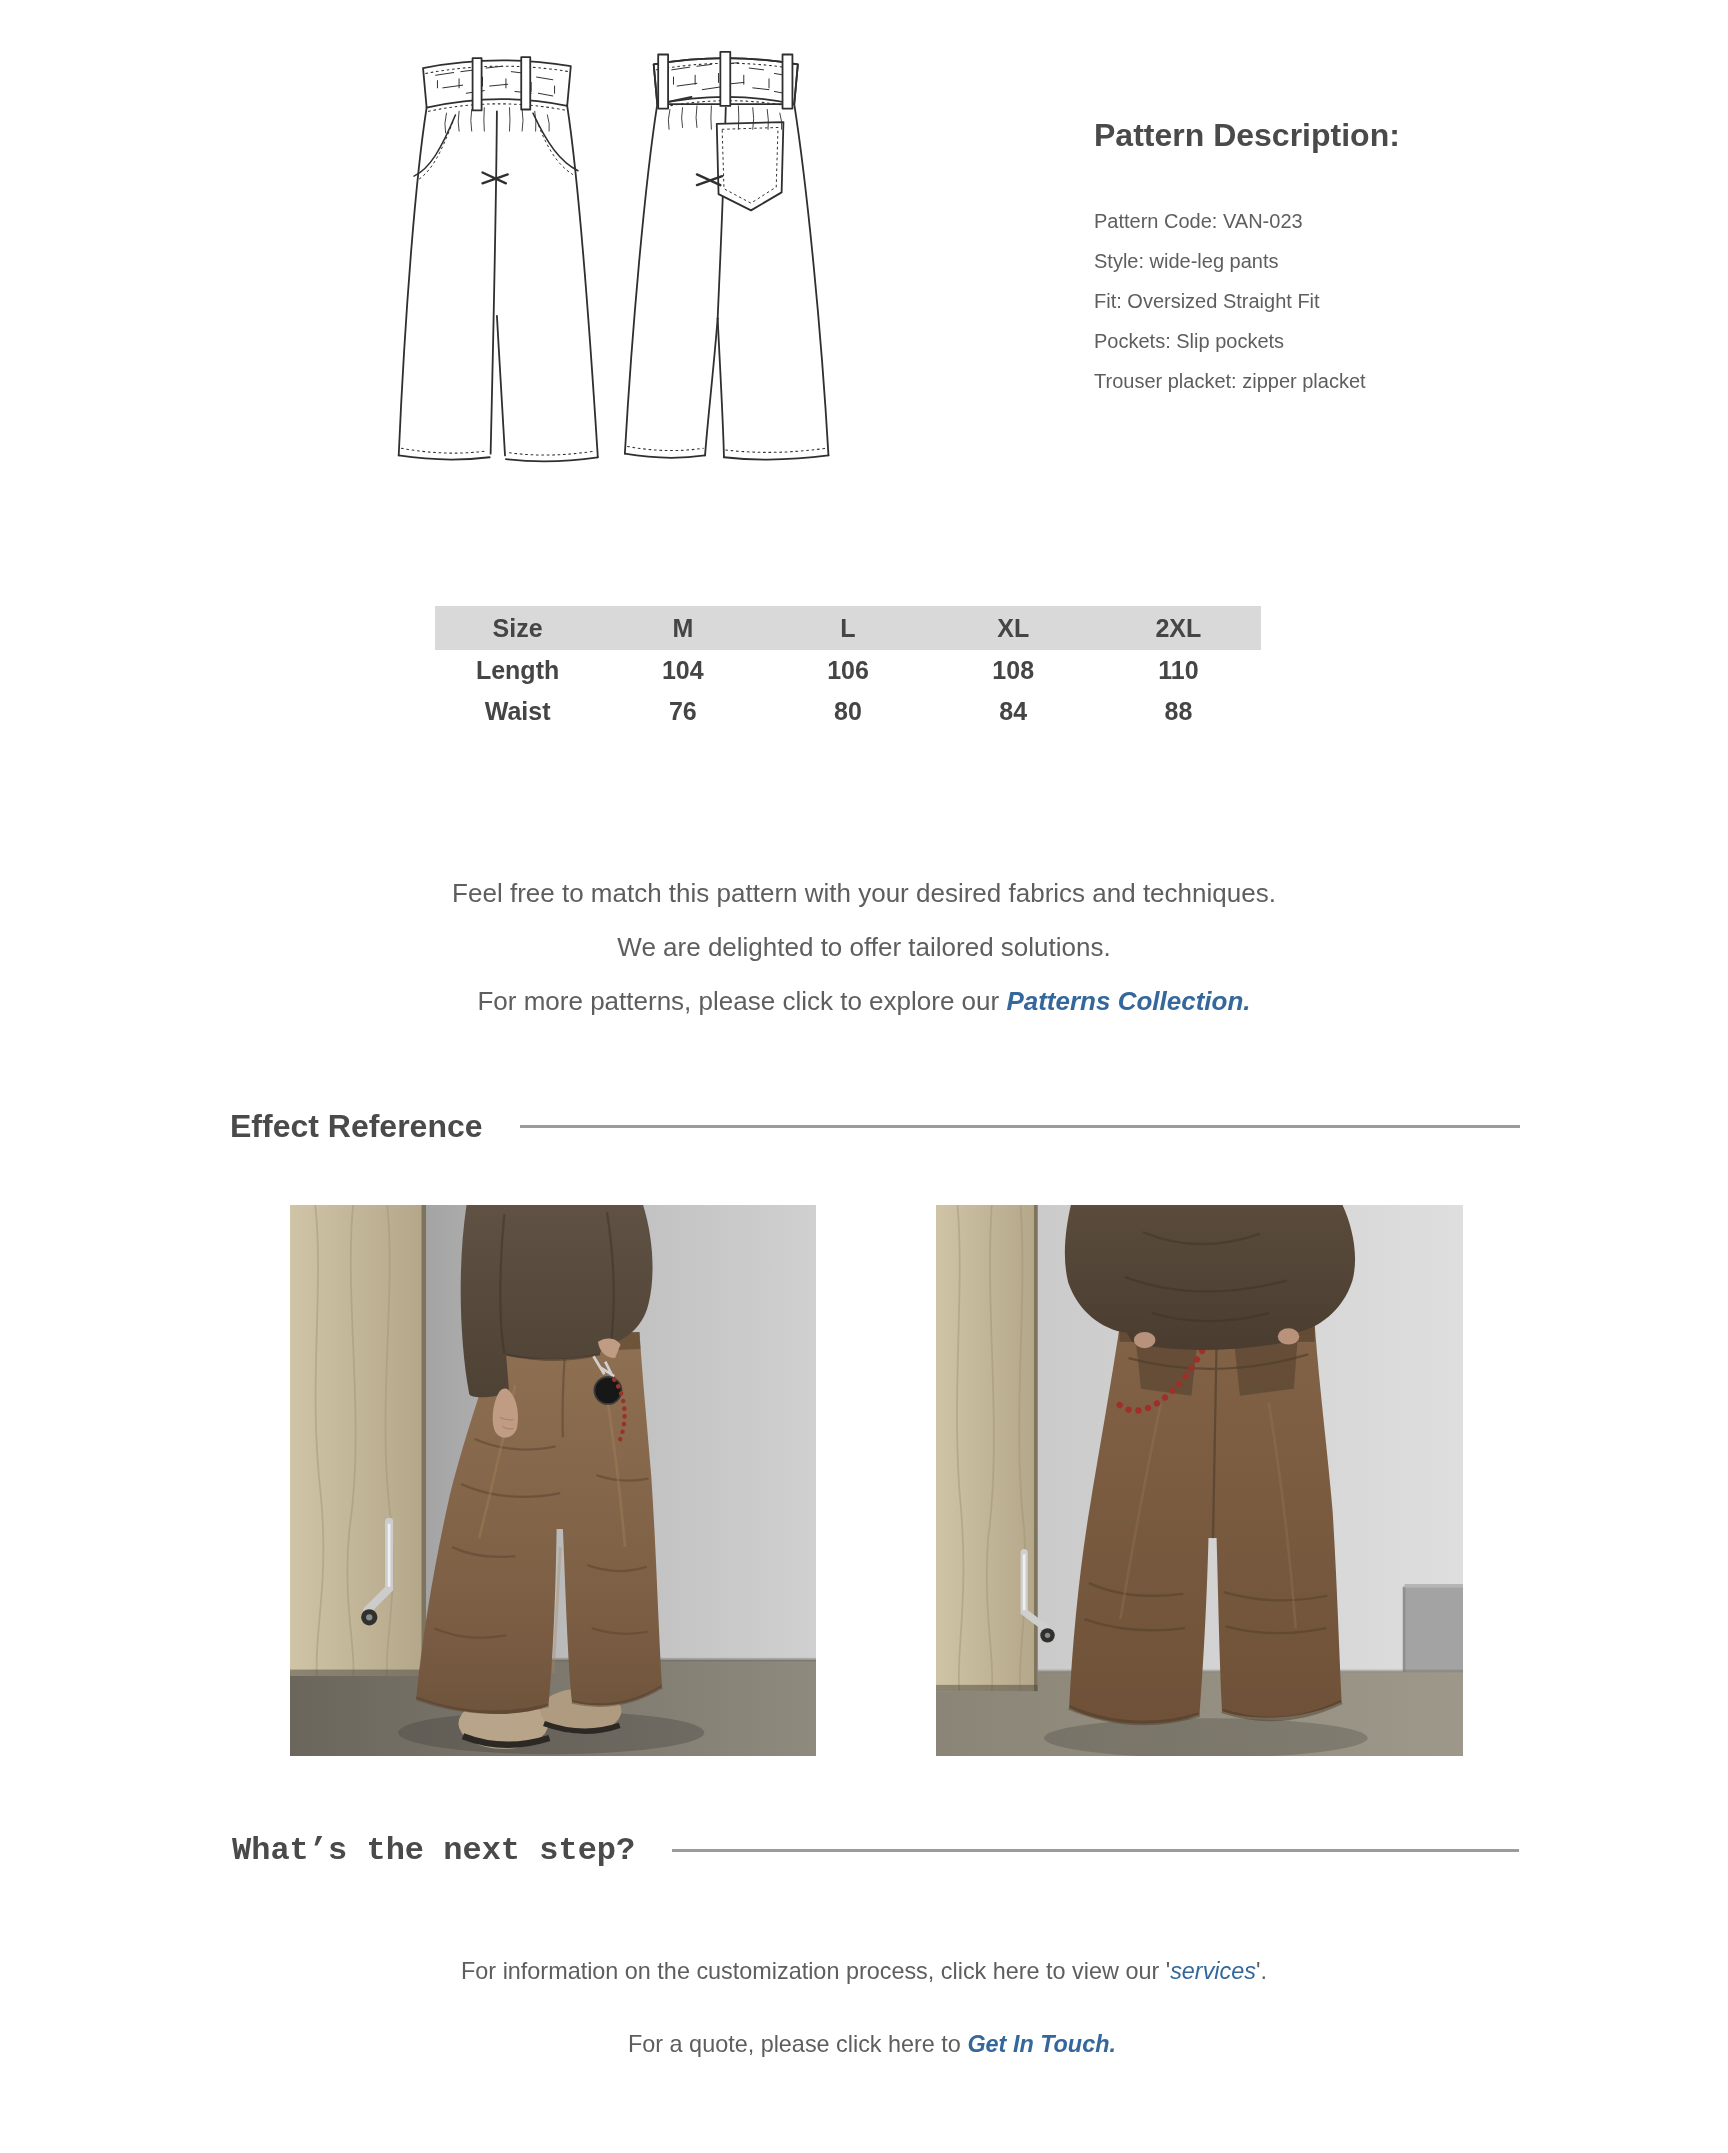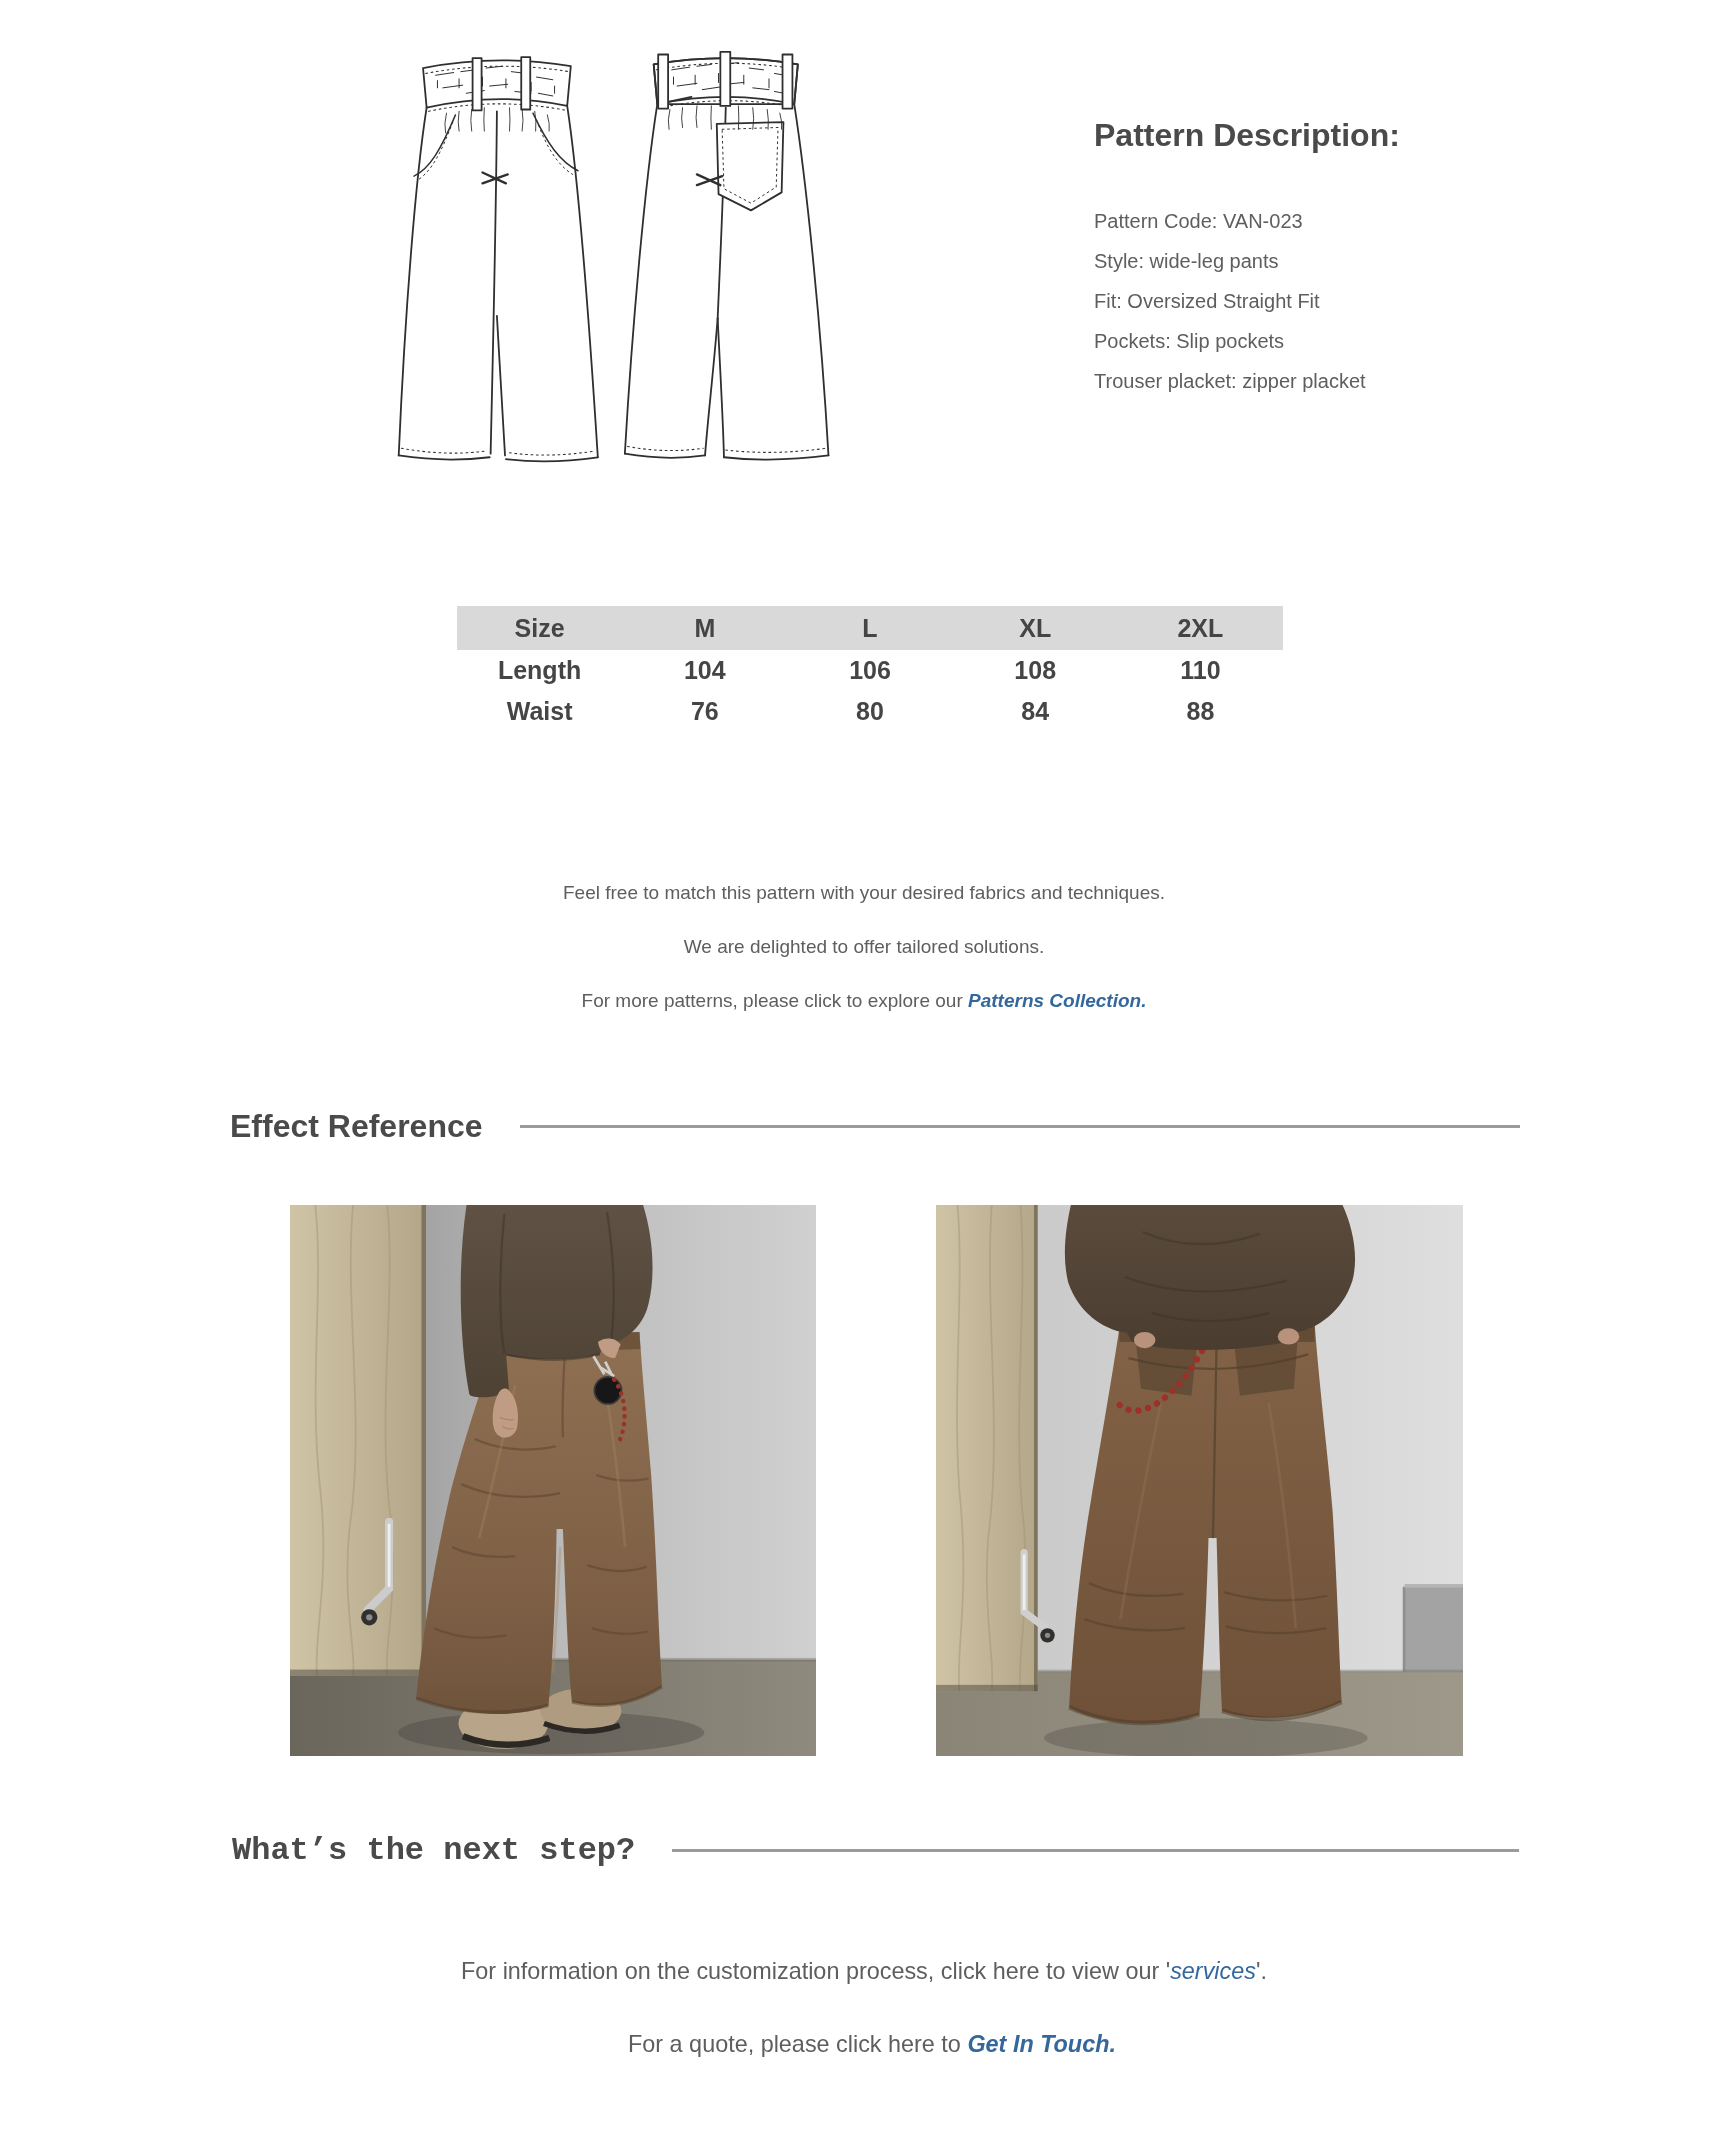--- a/index.html
+++ b/index.html
@@ -11,29 +11,29 @@
 
   
   #sketch { left:396px; top:41px; width:437px; height:428px; }
 
   
   #pattern-desc { left:1094px; top:117px; width:504px; }
   #pattern-desc .pd-title { font-size:32px; font-weight:700; color:#4a4a4a; }
   #pattern-desc .pd-lines { margin-top:47px; font-size:20px; line-height:40px; color:#5e5e5e; }
 
   
-  #size-table { left:457px; top:606px; width:826px; font-size:25px; font-weight:700; color:#454545; }
+  #size-table { left:435px; top:606px; width:826px; font-size:25px; font-weight:700; color:#454545; }
   .trow { display:grid; grid-template-columns:repeat(5,1fr); }
   .trow > div { display:flex; align-items:center; justify-content:center; }
   .trow.thead { background:#d9d9d9; height:44px; }
   .trow.tbody { height:41px; }
 
   
   #intro { left:0; right:0; top:866px; text-align:center;
-           font-size:19px; line-height:54px; color:#5e5e5e; }
+           font-size:26px; line-height:54px; color:#5e5e5e; }
 
   .link { color:#34689c; font-style:italic; text-decoration:none; cursor:pointer; }
   .link.semibold { font-weight:700; }
 
   
   .section-head { display:flex; align-items:center; gap:37px; height:43px; }
   .section-head .title { font-size:32px; font-weight:700; color:#4a4a4a; white-space:nowrap; }
   .section-head .rule { flex:1; height:2.7px; background:#9b9b9b; }
   #effect-head { left:230px; top:1105px; width:1290px; }
   #next-head   { left:232px; top:1829px; width:1287px;font-family:Liberation Mono, monospace; }

